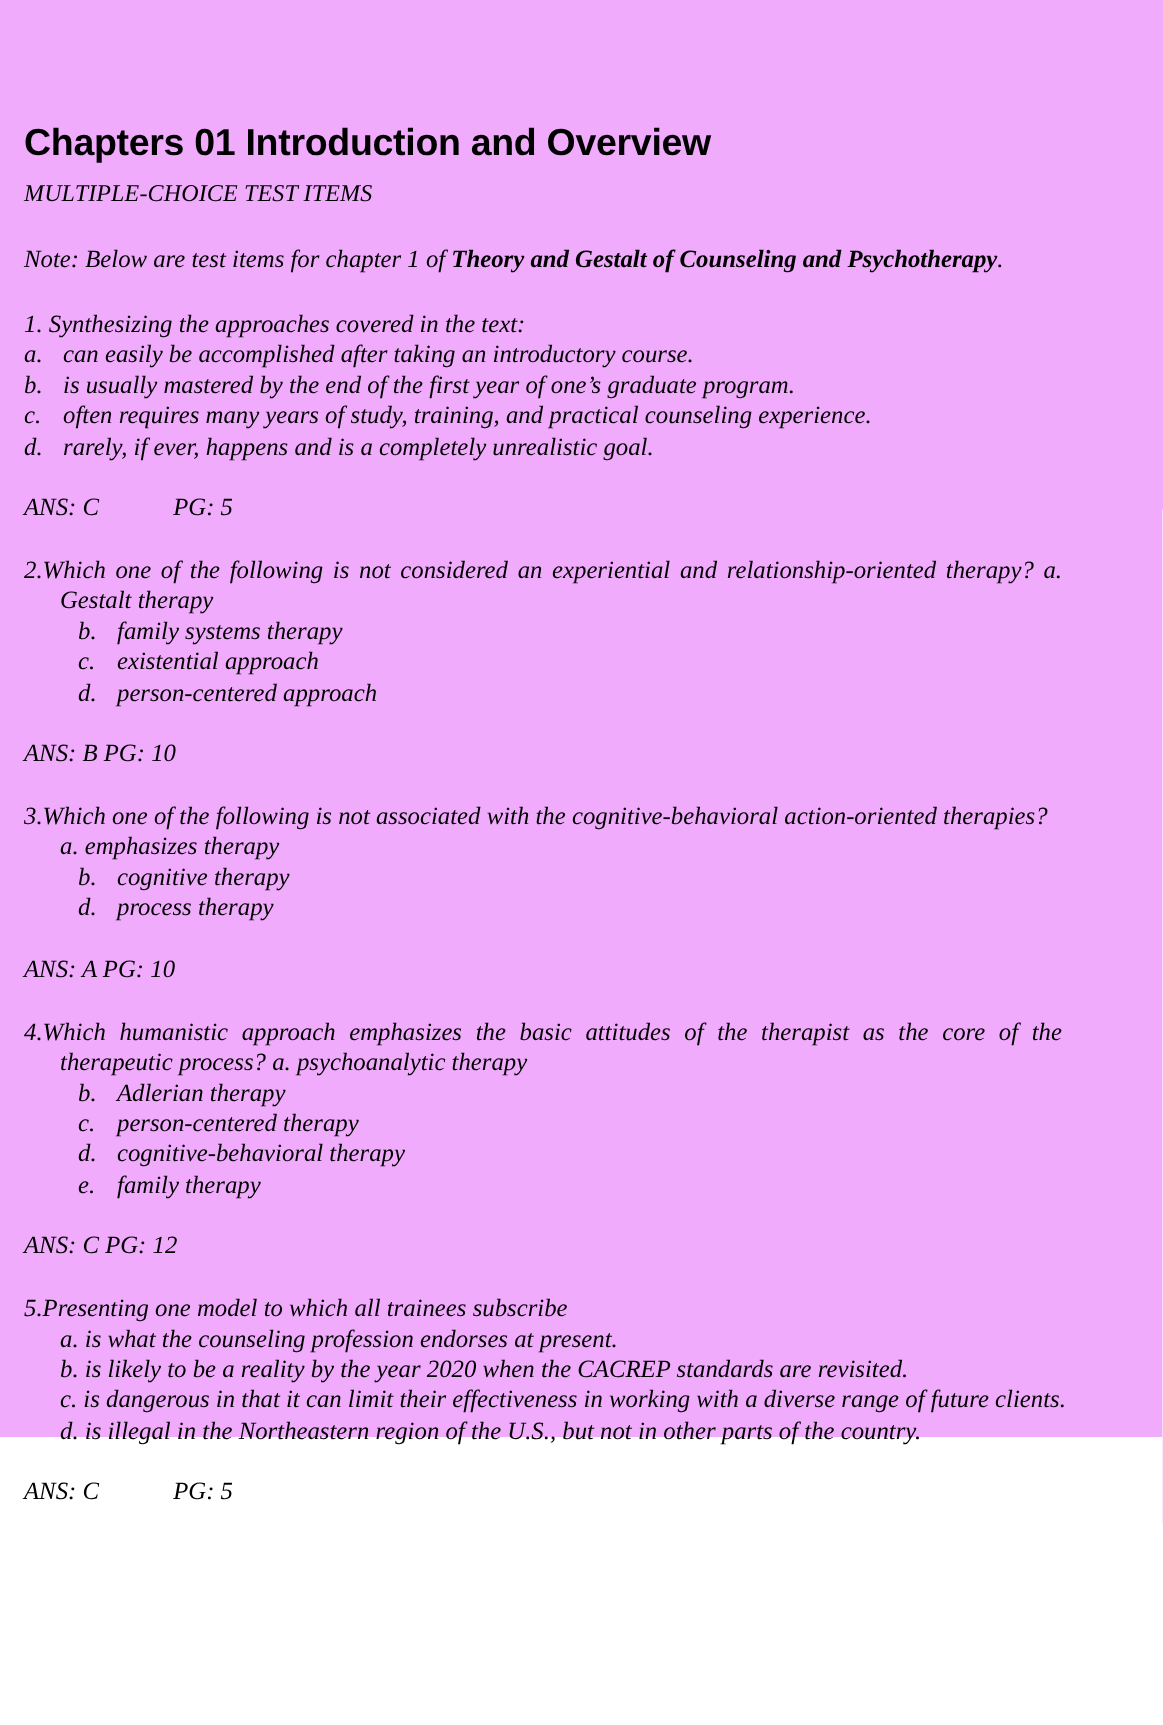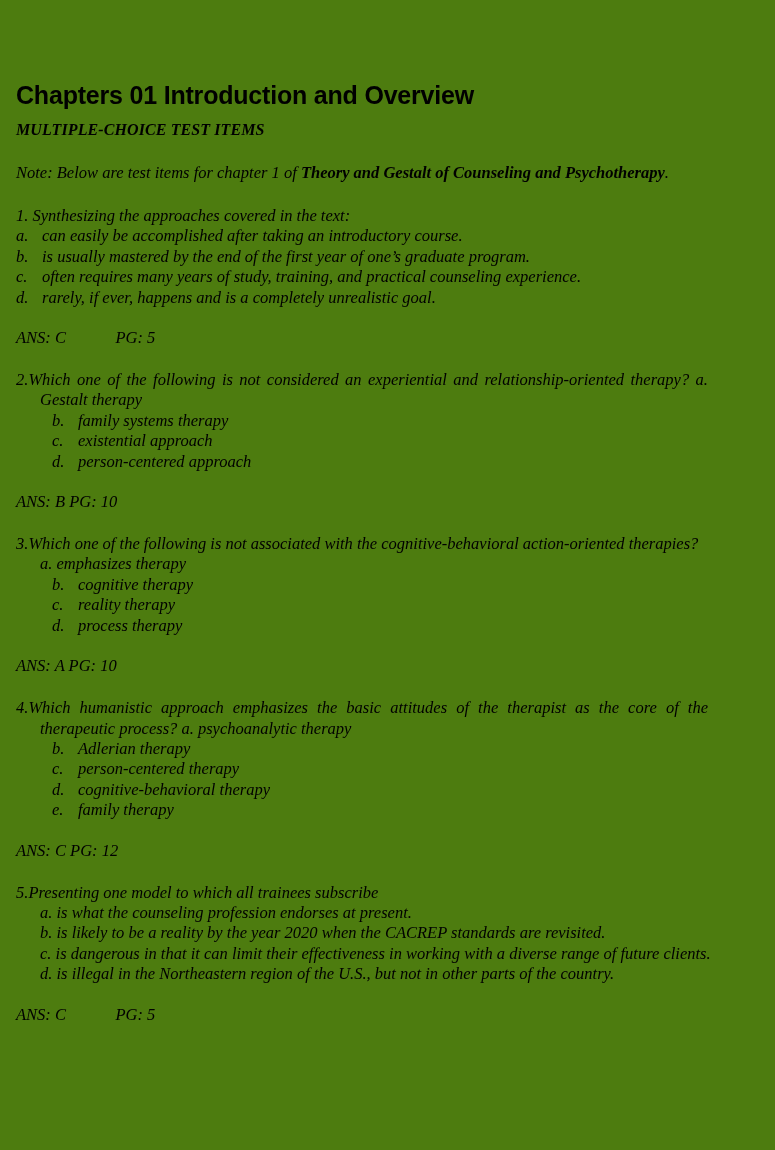--- a/index.html
+++ b/index.html
@@ -13,22 +13,22 @@
     position: relative;
     font-family: "Liberation Serif", "DejaVu Serif", serif;
     color: #000000;
     overflow: hidden;
   }
   .page {
     position: absolute;
     left: 0;
     top: 0;
     width: 775px;
-    height: 1150px;
-    background: #4d7c0f;
+    height: 958px;
+    background: #f0abfc;
   }
   .content {
     position: absolute;
     left: 16px;
     top: 80px;
     width: 692px;
   }
 
   
   .doc-title {
@@ -38,21 +38,21 @@
     line-height: 30px;
     letter-spacing: -0.2px;
     margin: 0 0 0 0;
     color: #000;
   }
 
   
   .doc-subtitle {
     font-family: "Liberation Serif", "DejaVu Serif", serif;
     font-style: italic;
-    font-weight: bold;
+    font-weight: normal;
     font-size: 16px;
     line-height: 20px;
     margin: 10px 0 0 0;
     letter-spacing: 0.1px;
   }
 
   
   .doc-note {
     font-style: italic;
     font-size: 16.5px;
@@ -146,21 +146,20 @@
       <div class="opt lvl2"><span class="letter">b.</span><span>family systems therapy</span></div>
       <div class="opt lvl2"><span class="letter">c.</span><span>existential approach</span></div>
       <div class="opt lvl2"><span class="letter">d.</span><span>person-centered approach</span></div>
     </div>
     <div class="ansline">ANS: B PG: 10</div>
 
     <div class="qblock">
       <div class="qstem hang"><span class="letter">3.</span><span>Which one of the following is not associated with the cognitive-behavioral action-oriented therapies?</span></div>
       <div class="opt lvl1 tight"><span class="letter">a.</span><span>emphasizes therapy</span></div>
       <div class="opt lvl2"><span class="letter">b.</span><span>cognitive therapy</span></div>
-      <div class="opt lvl2"><span class="letter">c.</span><span>reality therapy</span></div>
       <div class="opt lvl2"><span class="letter">d.</span><span>process therapy</span></div>
     </div>
     <div class="ansline">ANS: A PG: 10</div>
 
     <div class="qblock">
       <div class="qstem hang justify"><span class="letter">4.</span><span>Which humanistic approach emphasizes the basic attitudes of the therapist as the core of the therapeutic process? a. psychoanalytic therapy</span></div>
       <div class="opt lvl2"><span class="letter">b.</span><span>Adlerian therapy</span></div>
       <div class="opt lvl2"><span class="letter">c.</span><span>person-centered therapy</span></div>
       <div class="opt lvl2"><span class="letter">d.</span><span>cognitive-behavioral therapy</span></div>
       <div class="opt lvl2"><span class="letter">e.</span><span>family therapy</span></div>

